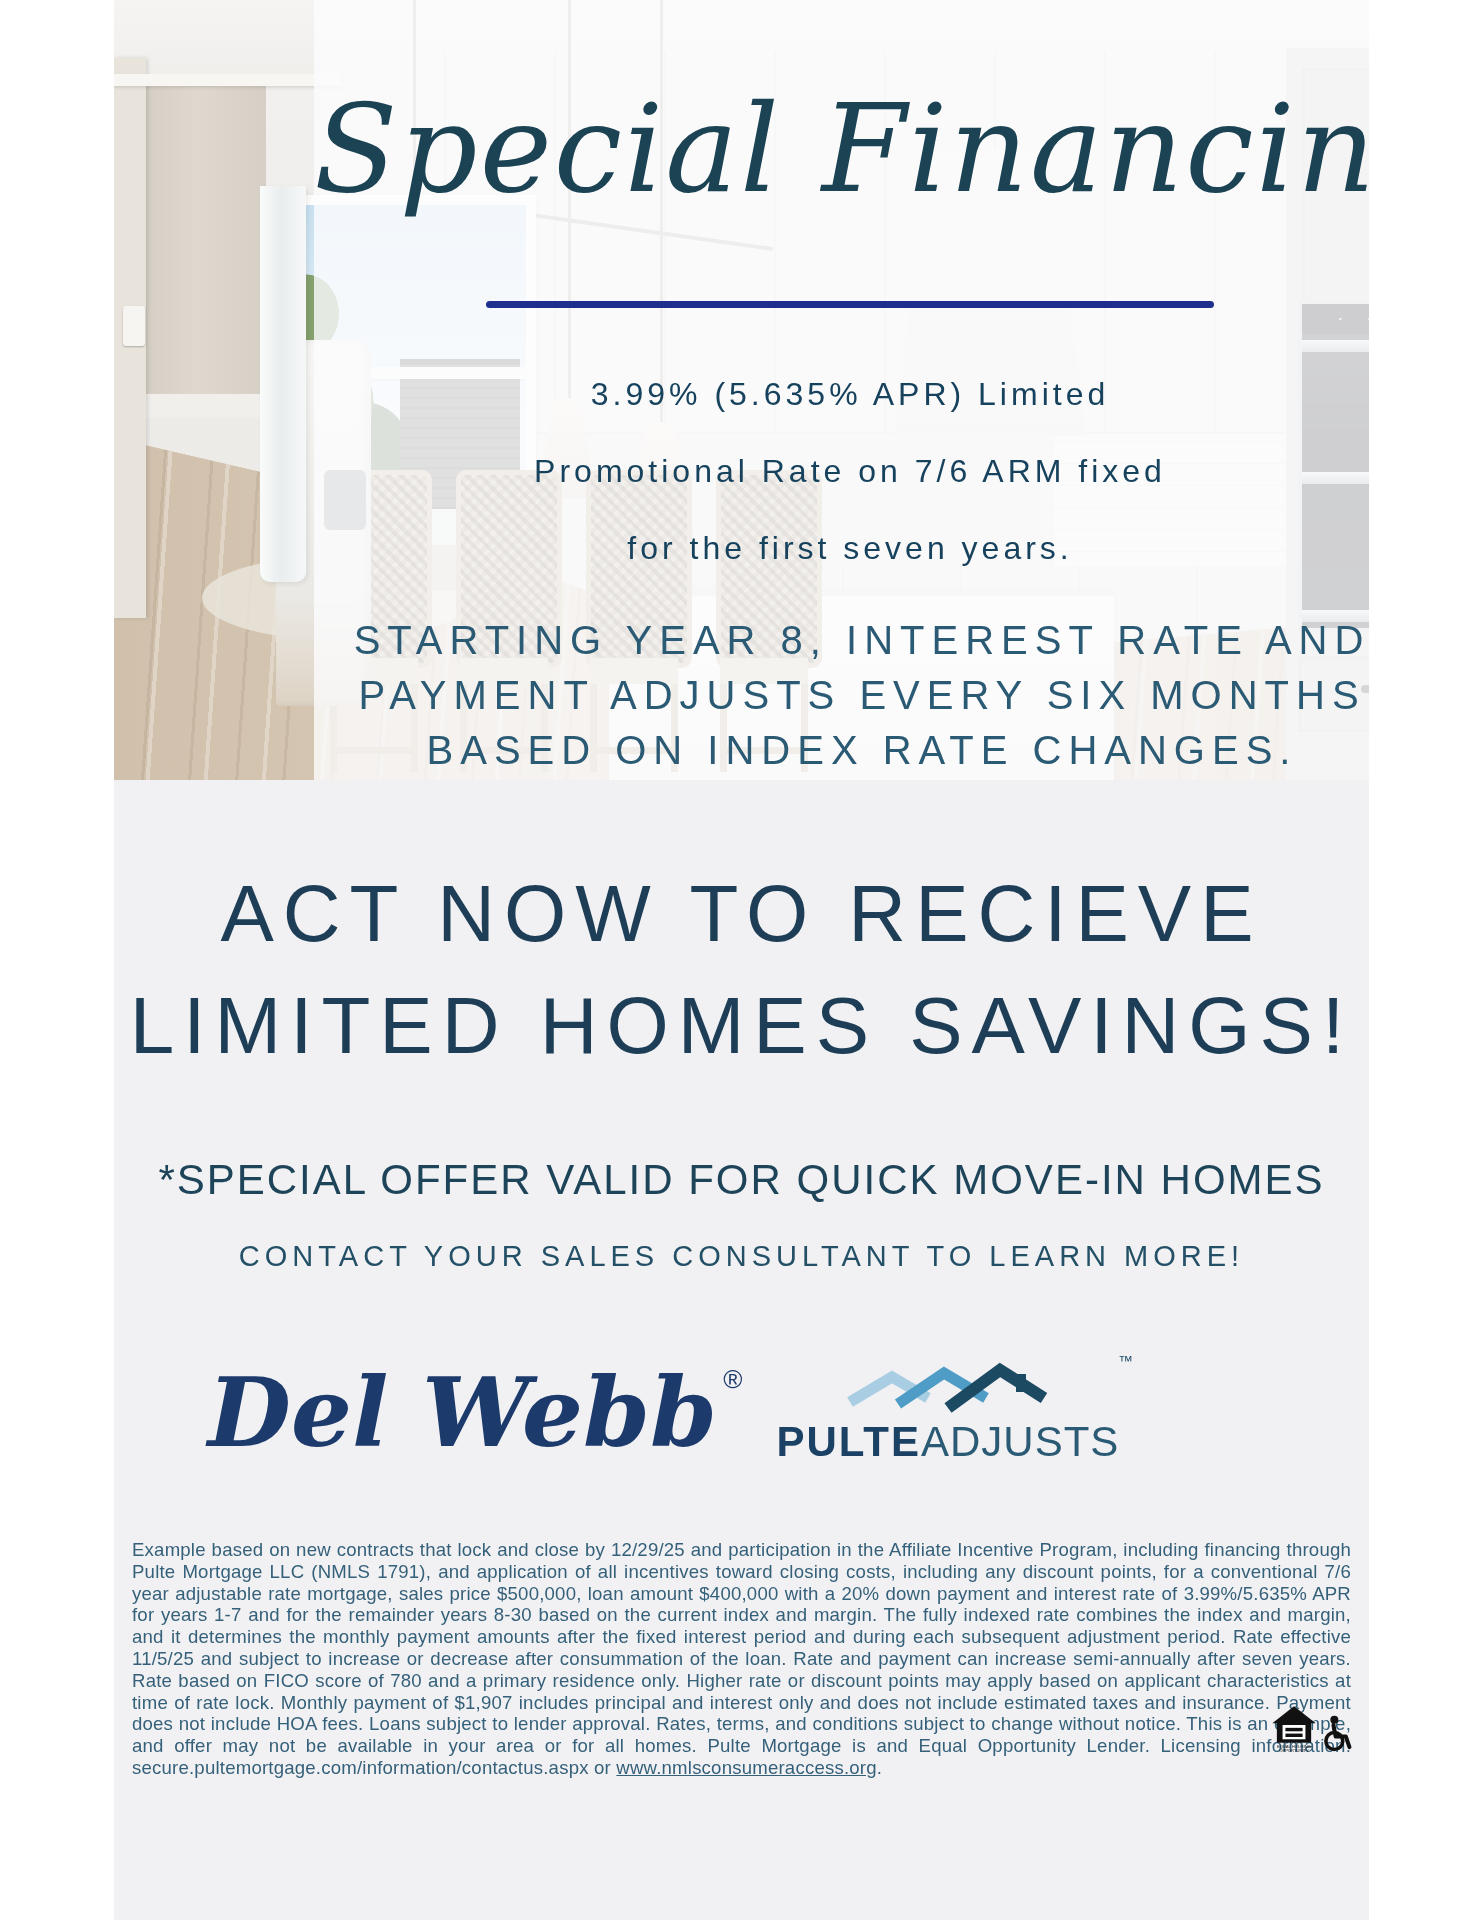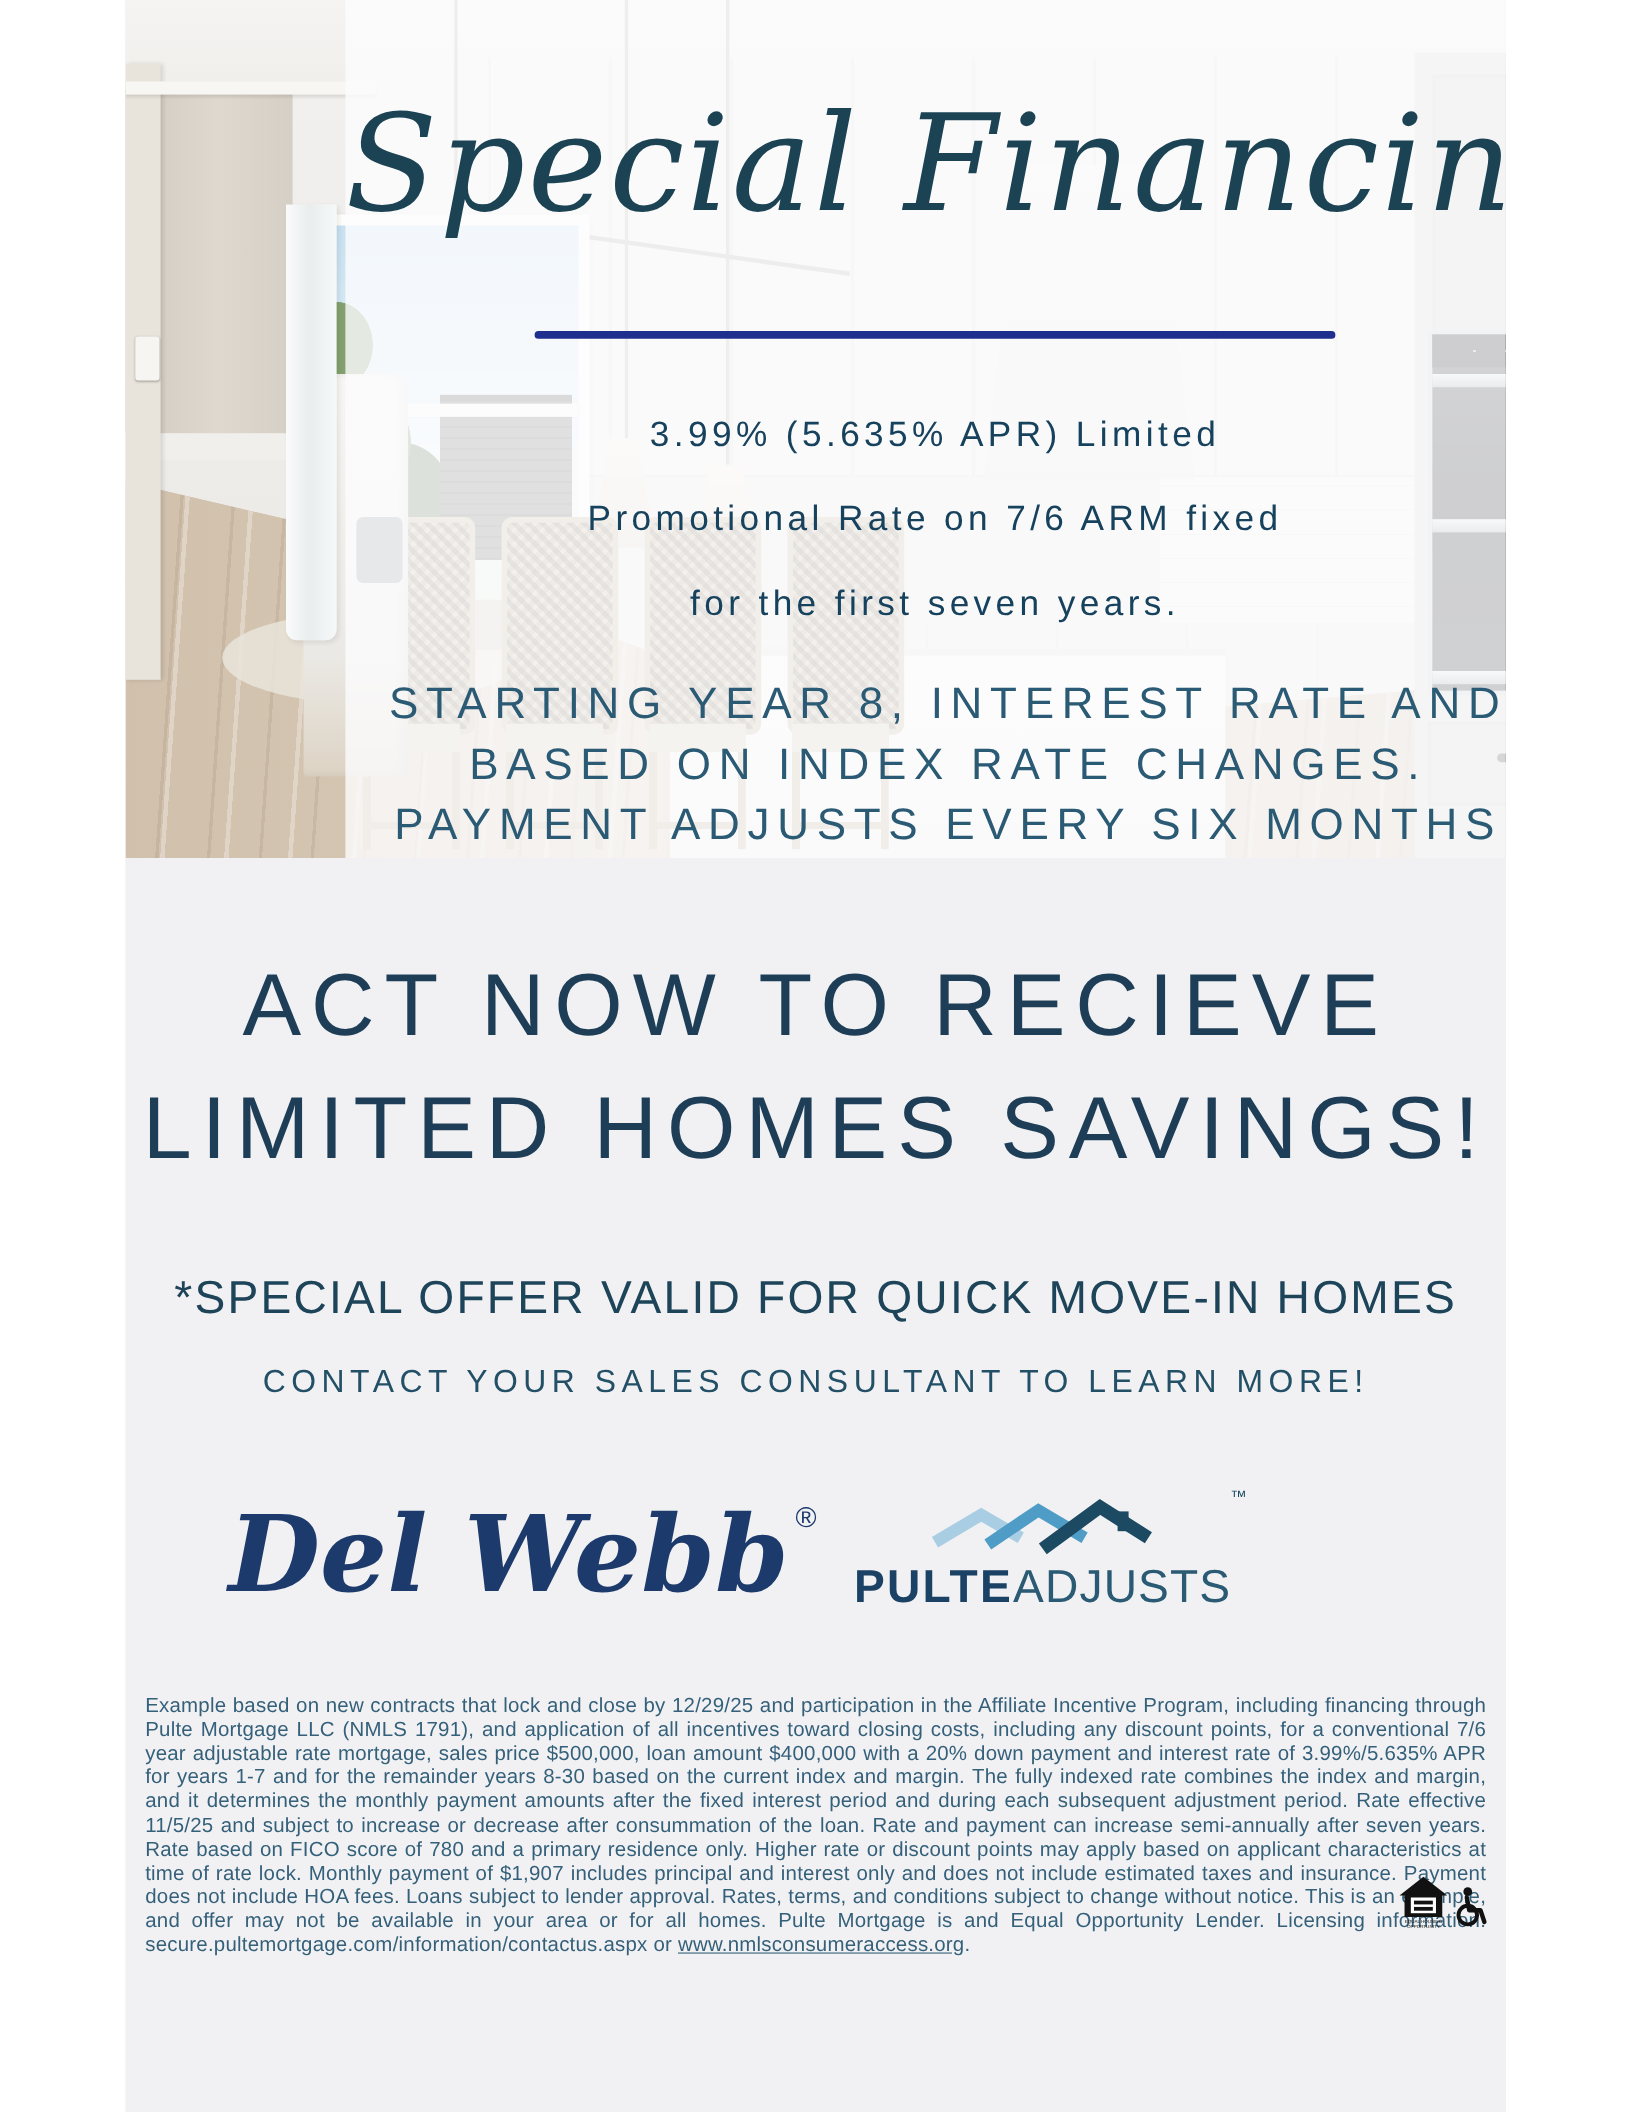--- a/index.html
+++ b/index.html
@@ -212,22 +212,22 @@
     <div class="hero-overlay">
       <h1 class="script-title">Special Financing</h1>
       <div class="title-divider"></div>
       <p class="hero-headline">
         <span class="line">3.99% (5.635% APR) Limited</span>
         <span class="line">Promotional Rate on 7/6 ARM fixed</span>
         <span class="line">for the first seven years.</span>
       </p>
       <p class="hero-sub">
         <span class="line">STARTING YEAR 8, INTEREST RATE AND</span>
+        <span class="line">PAYMENT ADJUSTS EVERY SIX MONTHS</span>
         <span class="line">BASED ON INDEX RATE CHANGES.</span>
-        <span class="line">PAYMENT ADJUSTS EVERY SIX MONTHS</span>
       </p>
     </div>
   </header>
 
   <main class="body-sec">
 
     <h2 class="cta">
       <span class="line">ACT NOW TO RECIEVE</span>
       <span class="line">LIMITED HOMES SAVINGS!</span>
     </h2>

